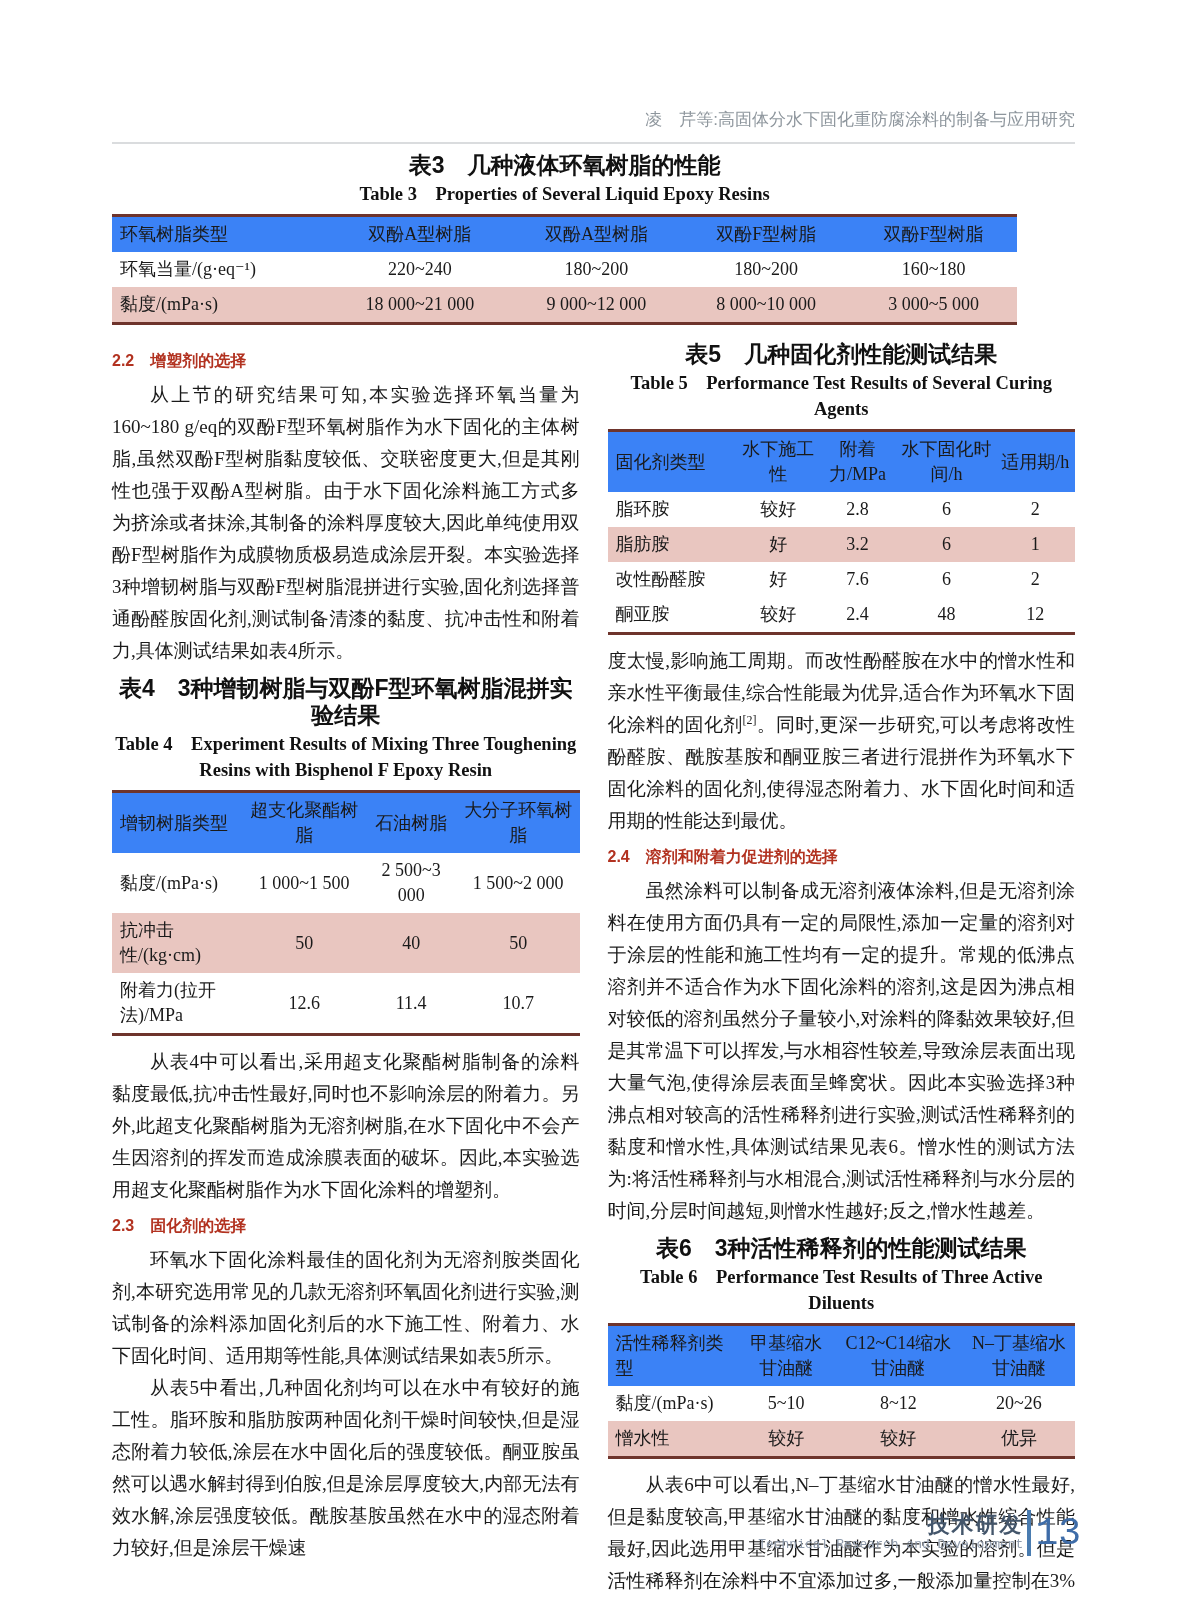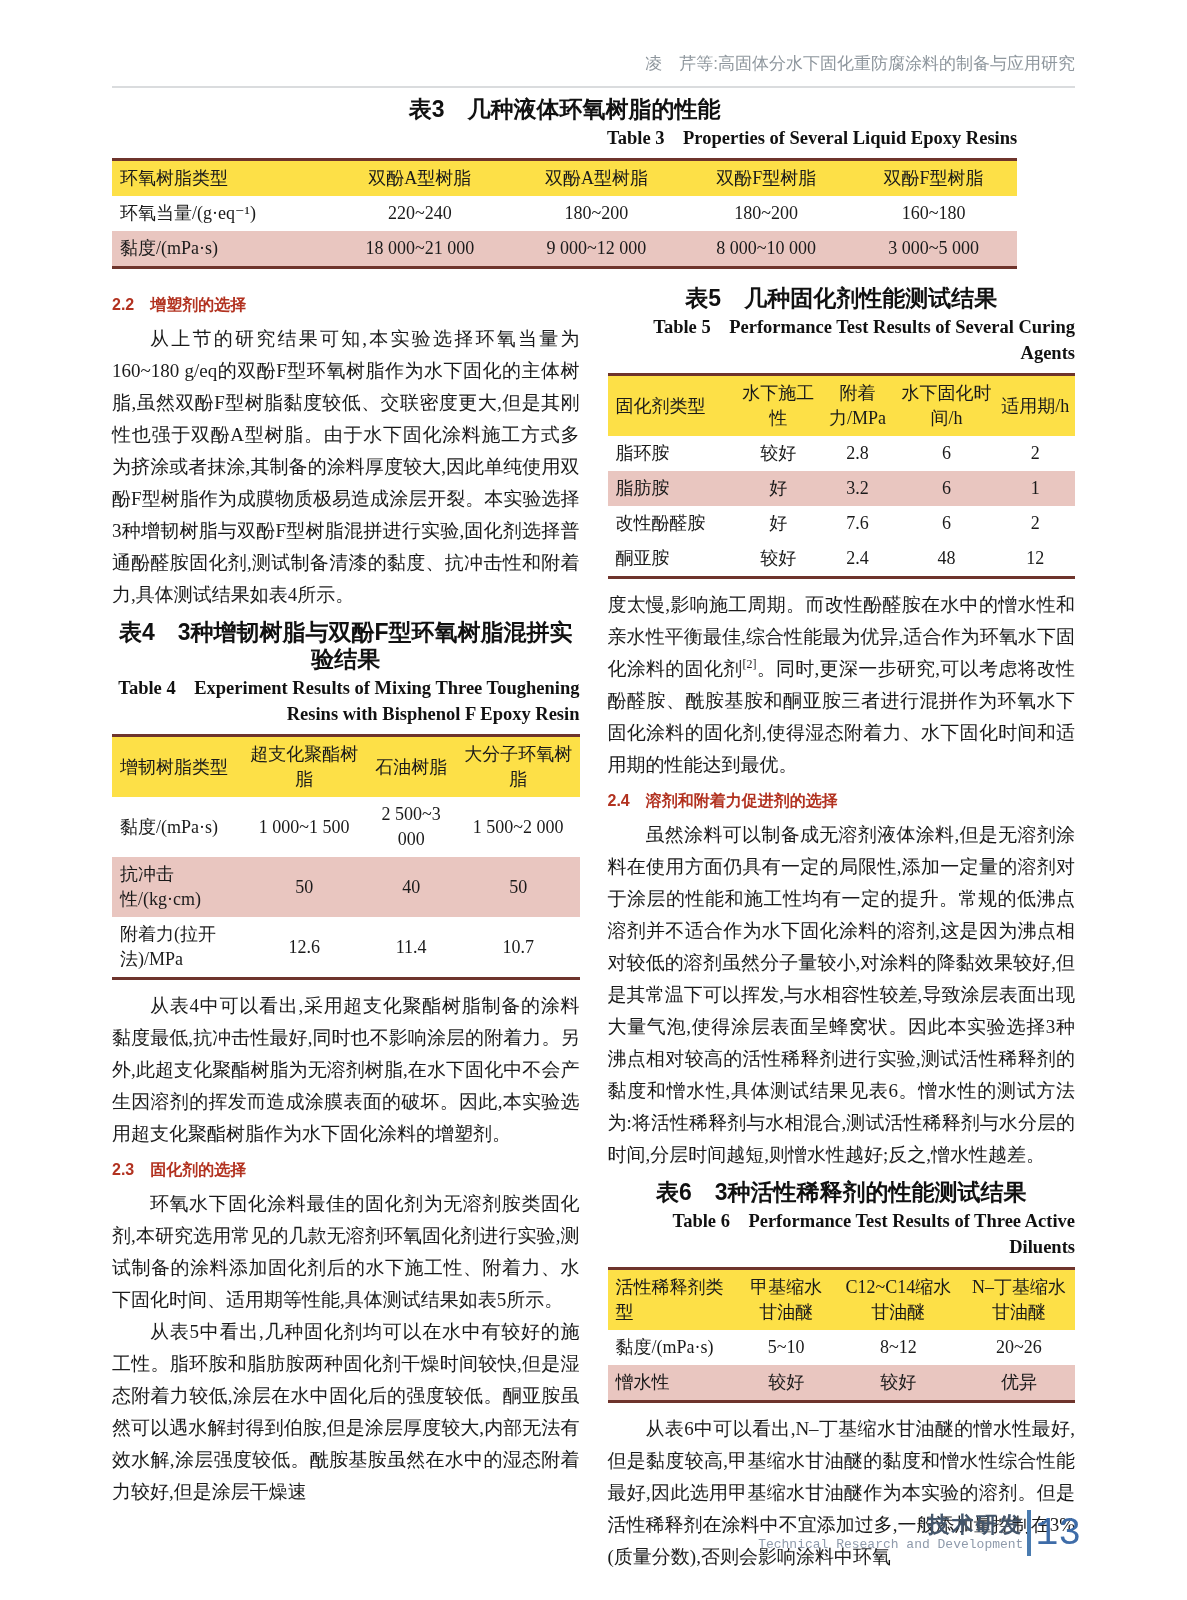--- a/index.html
+++ b/index.html
@@ -2,41 +2,41 @@
 <html lang="zh"><head>
 <meta charset="utf-8">
 <style>
   html,body{margin:0;padding:0;background:#e8e8e8;}
   .page{
     position:relative;
     width:1187px;height:1600px;
     margin:0 auto;
     background:#ffffff;
     box-sizing:border-box;
-    padding:54px 112px 0 112px;
+    padding:110px 112px 0 112px;
     font-family:"Liberation Serif","DejaVu Serif",serif;
     color:#1a1a1a;
     overflow:hidden;
   }
   
   .page-header{
     text-align:right;
     font-family:"Liberation Sans","DejaVu Sans",sans-serif;
     font-size:17px;color:#8e969d;line-height:20px;
   }
   .header-rule{border-bottom:2px solid #dadcde;margin-top:12px;}
 
   
   .tbl-title-zh{
     text-align:center;
     font-family:"Liberation Sans","DejaVu Sans",sans-serif;
     font-weight:bold;font-size:23px;line-height:27px;color:#111;
   }
   .tbl-title-en{
-    text-align:right;
+    text-align:center;
     font-family:"Liberation Serif","DejaVu Serif",serif;
     font-weight:bold;font-size:18.5px;line-height:26px;color:#111;
     margin-top:2px;
   }
 
   
   table.data-table{
     width:100%;
     border-collapse:collapse;
     border-top:3px solid #6e342c;
@@ -44,21 +44,21 @@
     font-size:18px;line-height:25px;
     margin-top:7px;
   }
   table.data-table th, table.data-table td{
     font-weight:normal;
     text-align:center;
     vertical-align:middle;
     padding:5px 3px;
   }
   table.data-table .c-label{text-align:left;padding-left:8px;}
-  tr.row-hdr{background:#fde047;}
+  tr.row-hdr{background:#3b82f6;}
   tr.row-pink{background:#e9c6c0;}
   tr.row-white{background:#ffffff;}
 
   .table3-wrap{width:94%;margin:14px auto 0 auto;}
   .t3 col.lab{width:24%;}
   .t4 col.lab{width:28%;}
   .t5 col.lab{width:28%;} .t5 col.d1{width:17%;}
   .t6 col.lab{width:28%;}
 
   

